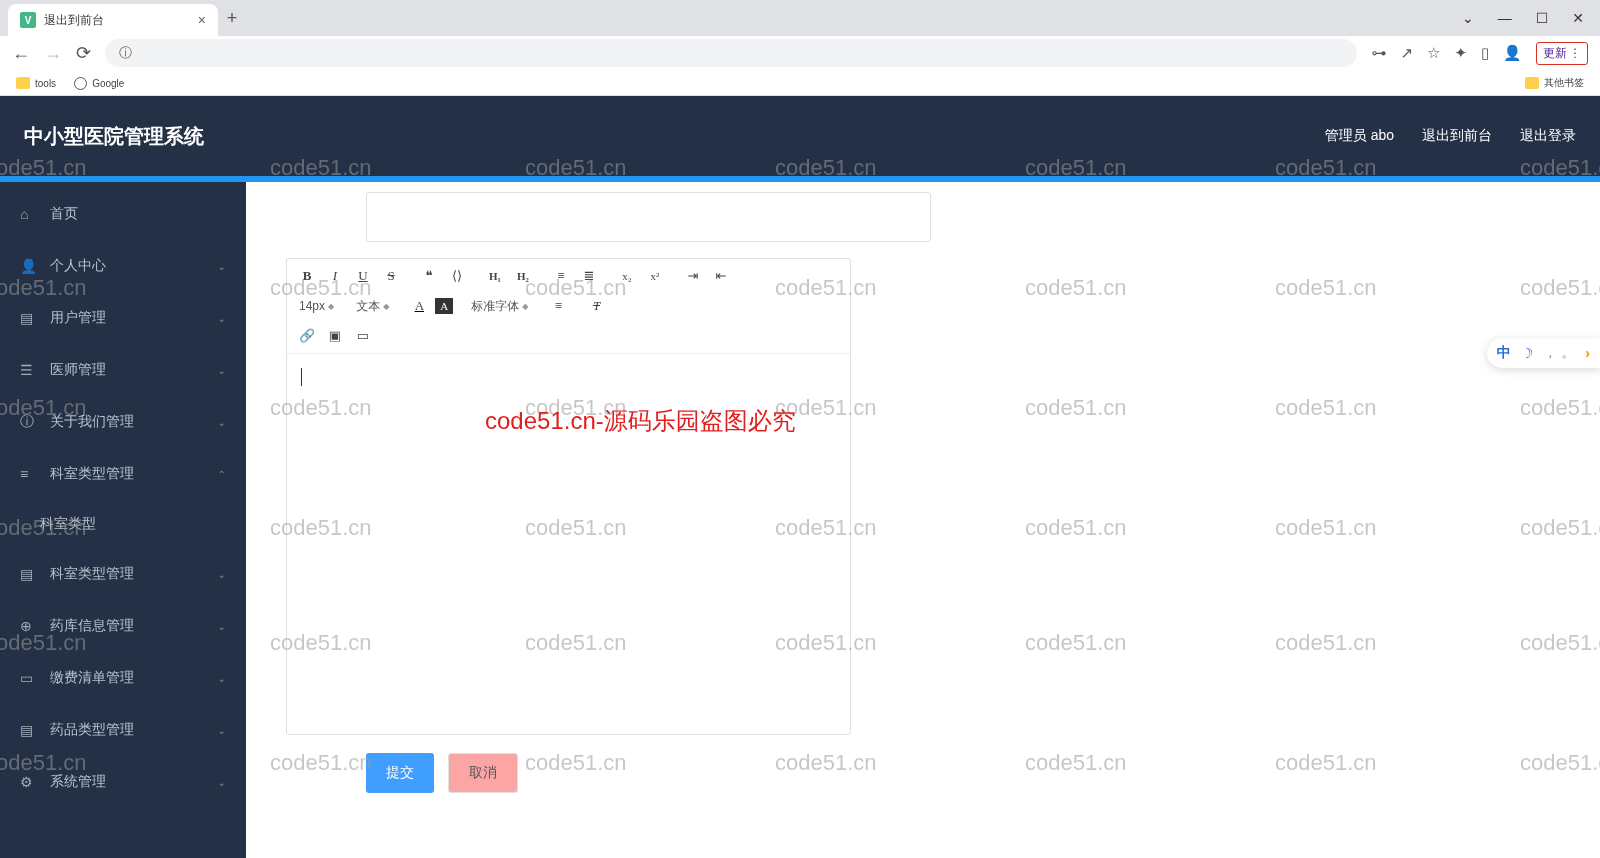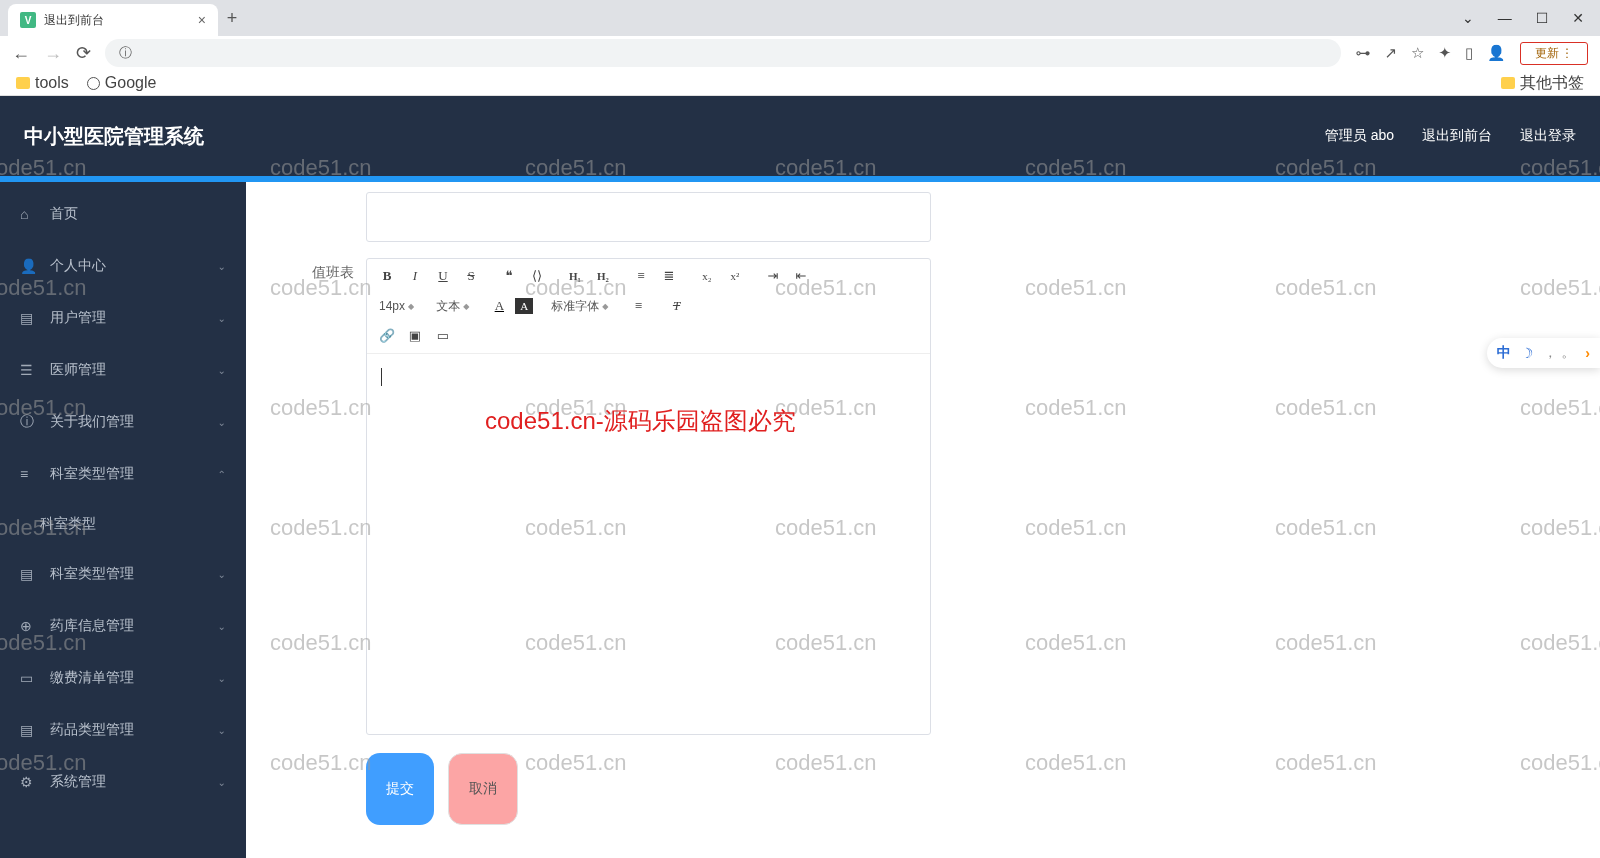--- a/index.html
+++ b/index.html
@@ -13,23 +13,23 @@
 .tab-title { font-size: 12px; color: #333; flex: 1; white-space: nowrap; overflow: hidden; }
 .tab-close { font-size: 14px; color: #666; cursor: pointer; }
 .new-tab { width: 28px; text-align: center; font-size: 18px; color: #555; cursor: pointer; }
 .win-ctrl { margin-left: auto; display: flex; gap: 24px; padding-right: 16px; font-size: 14px; color: #333; }
 
 .addr-bar { height: 34px; display: flex; align-items: center; padding: 0 12px; gap: 14px; }
 .nav-btn { font-size: 18px; color: #555; cursor: pointer; }
 .url-box { flex: 1; background: #f1f3f4; border-radius: 20px; height: 28px; display: flex; align-items: center; padding: 0 14px; font-size: 13px; color: #555; gap: 8px; }
 .url-box .info { color: #666; }
 .addr-actions { display: flex; gap: 14px; font-size: 15px; color: #555; align-items: center; }
-.update-btn { border: 1px solid #d93025; color: #a16207; padding: 2px 14px; border-radius: 3px; font-size: 12px; display: flex; align-items: center; gap: 2px; }
-
-.bm-bar { height: 26px; display: flex; align-items: center; padding: 0 16px; gap: 18px; font-size: 16px; color: #444; }
+.update-btn { border: 1px solid #d93025; color: #4c1d95; padding: 2px 6px; border-radius: 3px; font-size: 12px; display: flex; align-items: center; gap: 2px; }
+
+.bm-bar { height: 26px; display: flex; align-items: center; padding: 0 16px; gap: 18px; font-size: 10px; color: #444; }
 .bm-item { display: flex; align-items: center; gap: 5px; cursor: pointer; }
 .folder-icon { width: 14px; height: 12px; background: #ffd04c; border-radius: 2px; }
 .globe-icon { width: 13px; height: 13px; border: 1.5px solid #555; border-radius: 50%; position: relative; }
 
 
 .app-header { height: 80px; background: #233045; display: flex; align-items: center; padding: 0 24px; color: #fff; }
 .app-title { font-size: 20px; font-weight: bold; }
 .header-right { margin-left: auto; display: flex; gap: 28px; font-size: 14px; }
 .header-right span { cursor: pointer; }
 
@@ -59,21 +59,21 @@
 .tb.i { font-style: italic; }
 .tb.u { text-decoration: underline; }
 .tb.s { text-decoration: line-through; }
 .tb-sel { font-size: 12px; color: #555; padding: 0 4px; display: flex; align-items: center; gap: 3px; cursor: pointer; }
 .tb-sel .arr { font-size: 8px; color: #999; }
 .tb-sep { width: 6px; }
 .editor-body { min-height: 380px; padding: 14px; font-size: 14px; color: #333; }
 .cursor-line { border-left: 1px solid #333; height: 18px; width: 1px; display: inline-block; }
 
 .btns { margin-top: 18px; display: flex; gap: 14px; margin-left: 80px; }
-.btn { padding: 26px 20px; border-radius: 14px; border: none; font-size: 14px; cursor: pointer; text-align: center; }
+.btn { padding: 10px 20px; border-radius: 3px; border: none; font-size: 14px; cursor: pointer; text-align: center; }
 .btn-primary { background: #409eff; color: #fff; }
 .btn-default { background: #fca5a5; color: #555; border: 1px solid #e0e0e0; }
 
 
 .wm { position: absolute; font-size: 22px; color: #9a9a9a; opacity: 0.55; pointer-events: none; font-family: Arial; }
 .wm-red { position: absolute; font-size: 24px; color: #e02020; font-family: "Microsoft YaHei", Arial; pointer-events: none; z-index: 5; }
 
 
 .float-widget { position: absolute; right: 0; top: 338px; background: #fff; border-radius: 18px 0 0 18px; box-shadow: 0 2px 10px rgba(0,0,0,.15); display: flex; align-items: center; padding: 6px 10px; gap: 10px; font-size: 14px; }
 .float-widget .arrow { color: #ff8a00; font-weight: bold; }
@@ -201,21 +201,20 @@
       </div>
   </div>
 
   <div class="content">
     <div class="form-area">
       <div class="field-row">
         <div class="field-label"></div>
         <div class="prev-box"></div>
       </div>
       <div class="field-row">
-        <div class="field-label">值班表</div>
         <div class="editor">
           <div class="toolbar">
             <span class="tb b">B</span>
             <span class="tb i">I</span>
             <span class="tb u">U</span>
             <span class="tb s">S</span>
             <span class="tb-sep"></span>
             <span class="tb">❝</span>
             <span class="tb">⟨⟩</span>
             <span class="tb-sep"></span>

